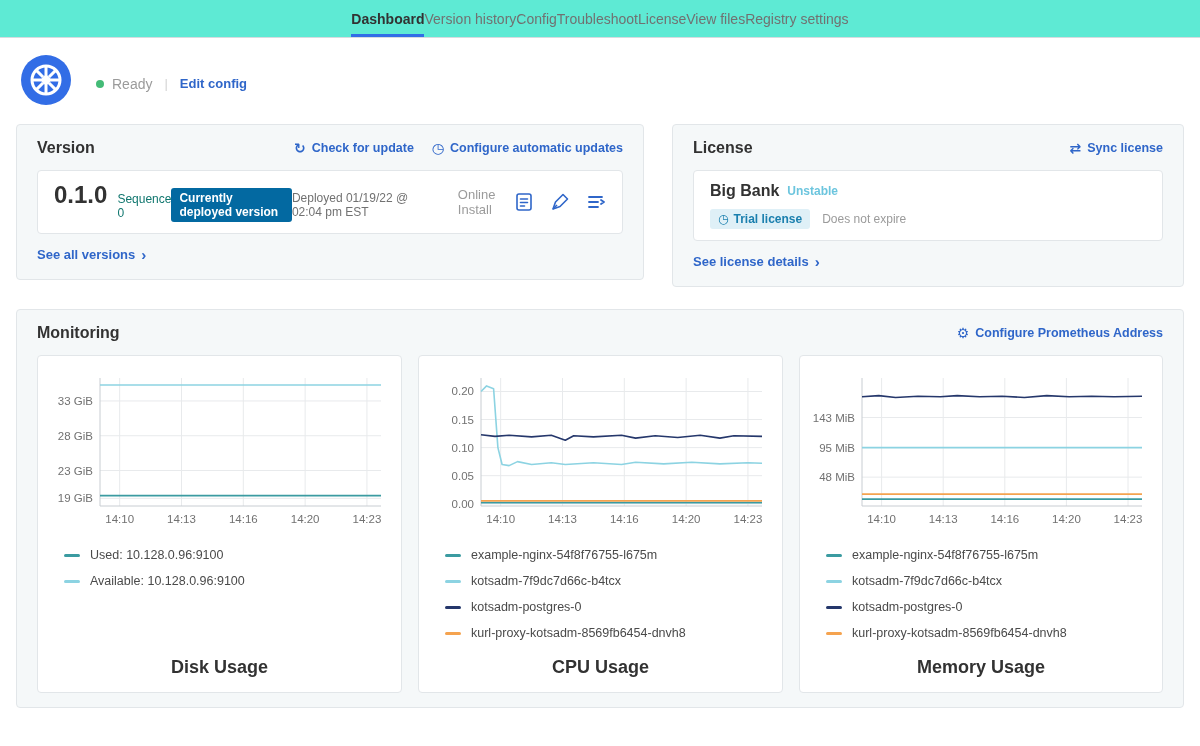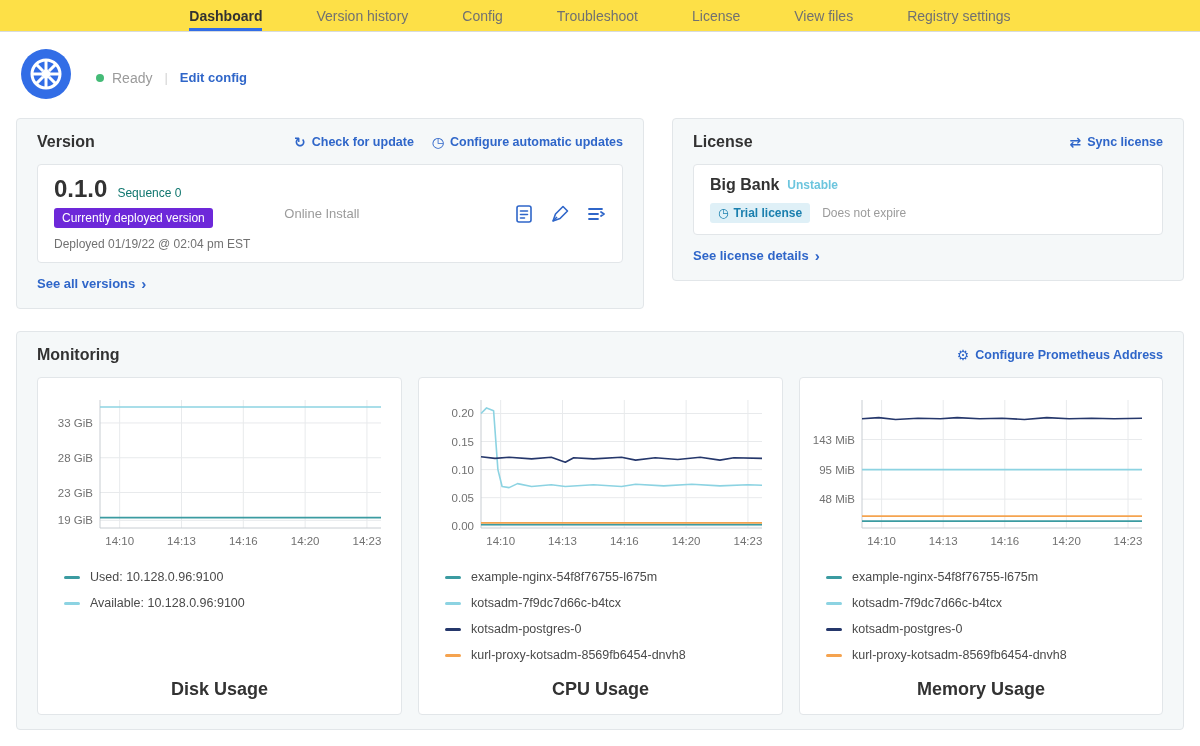--- a/index.html
+++ b/index.html
@@ -5,27 +5,26 @@
   * { box-sizing: border-box; margin: 0; padding: 0; }
   html,body { width: 1200px; height: 746px; }
   body {
     font-family: "Liberation Sans", "DejaVu Sans", sans-serif;
     background: #ffffff;
     color: #323232;
     overflow: hidden;
   }
   
   .nav {
-    height: 32px;
+    height: 38px;
     display: flex;
     justify-content: center;
-    gap: 54px;
     align-items: stretch;
     border-bottom: 1px solid #d7dbdf;
-    background: #fde047;
+    background: #5eead4;
   }
   .nav-tab {
     display: flex; align-items: center;
     font-size: 14px; color: #717171;
     cursor: pointer;
     border-bottom: 3px solid transparent;
     padding-top: 3px;
   }
   .nav-tab.active { color: #323232; font-weight: 700; border-bottom-color: #326de6; }
   
@@ -42,25 +41,25 @@
   
   .cards-row { display: flex; gap: 28px; padding: 8px 16px 0 16px; align-items: flex-start; }
   .card { background: #f5f8f9; border: 1px solid #e2e6e9; border-radius: 4px; padding: 14px 20px 16px 20px; }
   .version-card { width: 628px; flex: none; }
   .license-card { flex: 1; }
   .card-head { display: flex; align-items: center; }
   .card-title { font-size: 16px; font-weight: 700; }
   .card-links { margin-left: auto; display: flex; gap: 18px; align-items: center; }
   .inner-box { background: #fff; border: 1px solid #e2e6e9; border-radius: 4px; margin-top: 13px; padding: 11px 16px; }
   .version-box { display: flex; align-items: center; }
-  .version-left { display: flex; flex-direction: column; align-items: flex-start; }
+  .version-left { display: flex; flex-direction: row; align-items: flex-start; }
   .version-row { display: flex; align-items: baseline; gap: 10px; }
   .version-number { font-size: 24px; font-weight: 700; line-height: 1.1; }
   .sequence { font-size: 12px; color: #0f766e; }
-  .deployed-badge { margin-top: 6px; background: #6d28d9; color: #fff; font-size: 12px; font-weight: 400; padding: 3px 8px; border-radius: 3px; }
+  .deployed-badge { margin-top: 6px; background: #0369a1; color: #fff; font-size: 12px; font-weight: 700; padding: 3px 8px; border-radius: 3px; }
   .deployed-at { margin-top: 9px; font-size: 12px; color: #717171; }
   .install-type { font-size: 13px; color: #9b9b9b; margin-left: 34px; }
   .version-icons { margin-left: auto; display: flex; gap: 16px; color: #2f66c9; align-items: center; }
   .version-icons svg { width: 20px; height: 20px; cursor: pointer; display: block; }
   .see-link { margin-top: 13px; display: inline-flex; align-items: center; gap: 6px; }
   .chevron { font-weight: 700; font-size: 15px; line-height: 1; }
   .license-name-row { display: flex; align-items: center; gap: 8px; }
   .license-name { font-size: 16px; font-weight: 700; }
   .channel { font-size: 12px; color: #6cc5de; font-weight: 600; }
   .license-meta-row { display: flex; align-items: center; gap: 12px; margin-top: 9px; }

